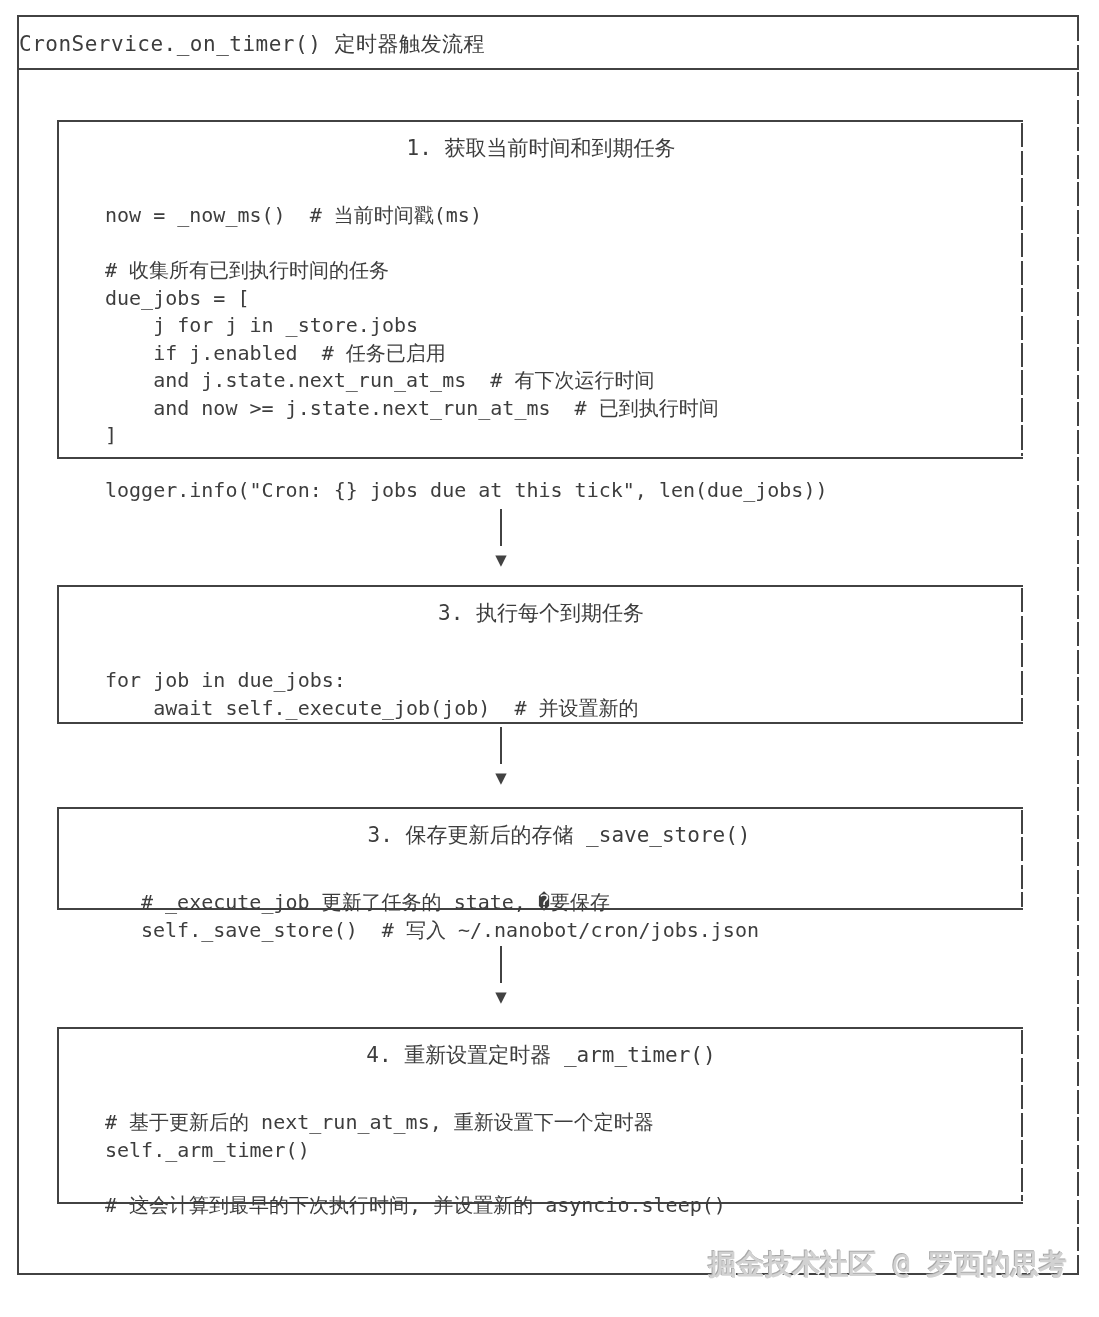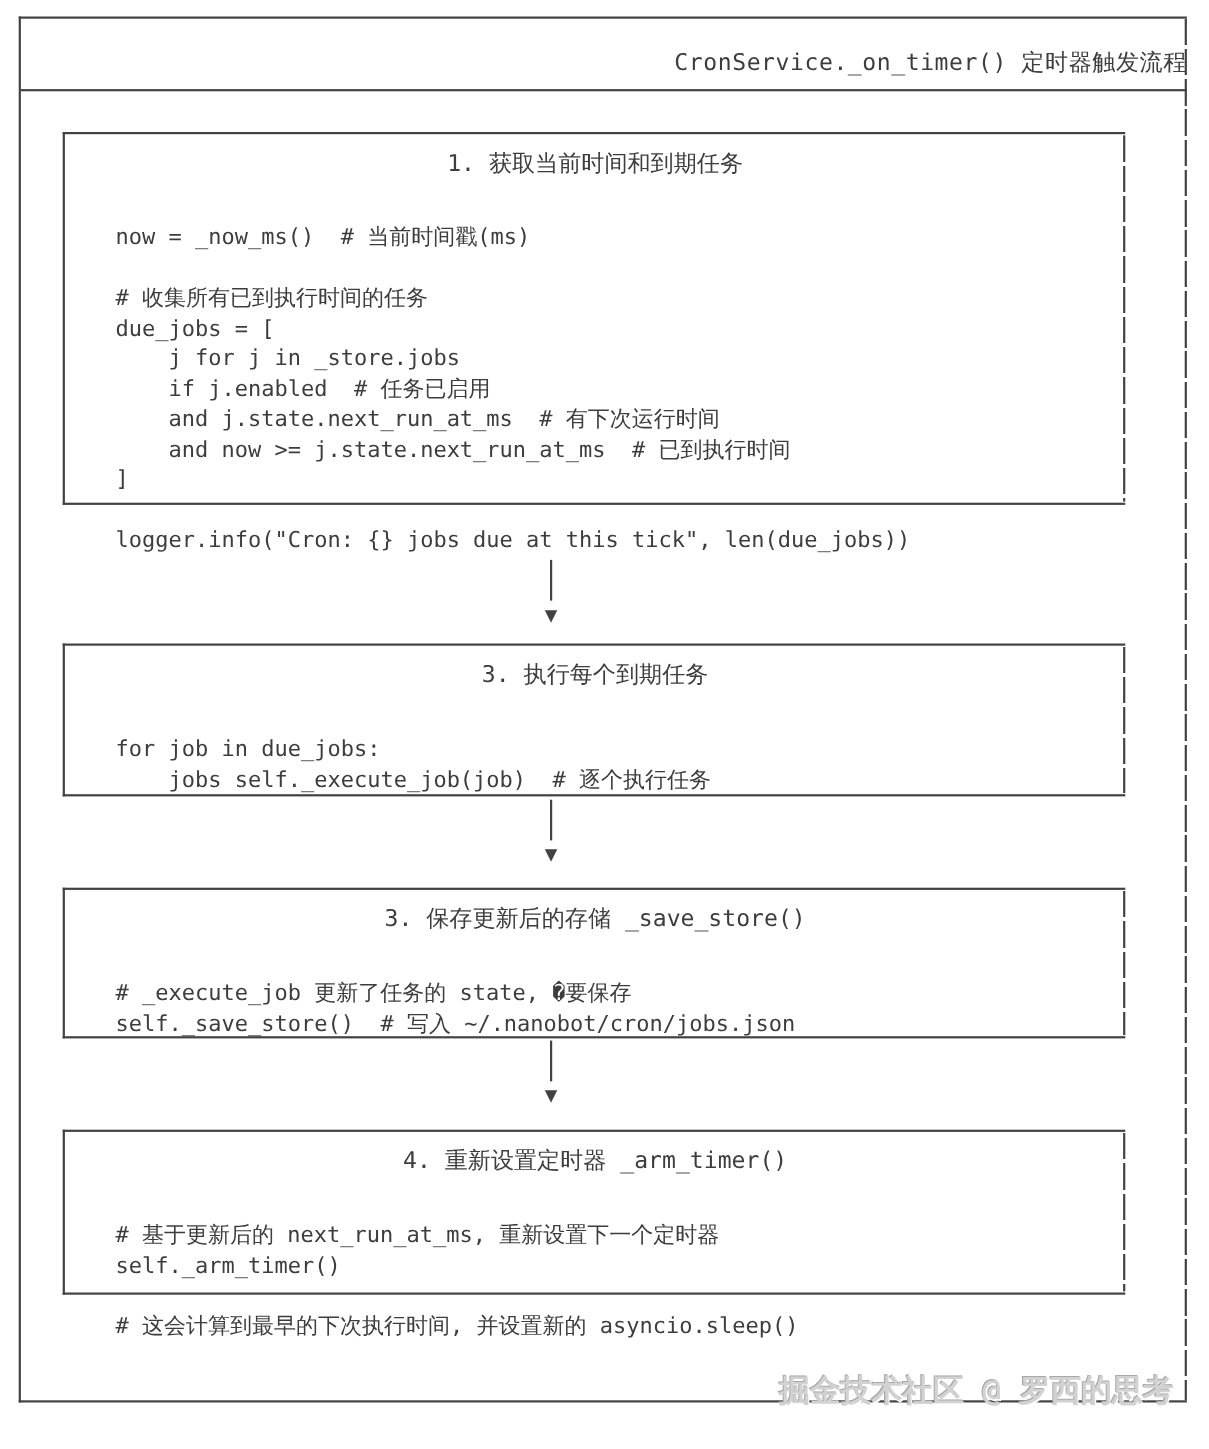--- a/index.html
+++ b/index.html
@@ -23,23 +23,23 @@
     border-top:2px solid var(--line);
     border-left:2px solid var(--line);
     border-bottom:2px solid var(--line);
   }
   .seg-v{ 
     position:absolute;top:0;bottom:0;right:0;width:2px;
     background:repeating-linear-gradient(to bottom,
       var(--line) 0 24px, transparent 24px 27.5px);
   }
   .title-bar{
-    position:absolute;left:0;top:16px;right:0;height:50px;
+    position:absolute;left:0;top:3px;right:0;height:50px;
     border-bottom:2px solid var(--line);
-    display:flex;align-items:center;justify-content:flex-end;
+    display:flex;align-items:center;justify-content:flex-start;
   }
   .title-bar .t{
     font-size:21px;white-space:pre;letter-spacing:.5px;
   }
 
   
   .box{
     position:absolute;left:57px;width:966px;
     border-top:2px solid var(--line);
     border-left:2px solid var(--line);
@@ -52,22 +52,22 @@
     text-align:center;font-size:21px;white-space:pre;
   }
   .code{
     margin-top:40px;padding-left:46px;
     font-family:"DejaVu Sans Mono","Liberation Mono",monospace;
     font-size:20px;line-height:27.5px;white-space:pre;
     color:var(--text);
   }
   #box1{top:120px;height:339px;}
   #box2{top:585px;height:139px;}
-  #box3{top:807px;height:137px;}
-  #box4{top:1027px;height:150px;}
+  #box3{top:807px;height:103px;padding-left:36px;}
+  #box4{top:1027px;height:177px;}
 
   
   .connector{
     position:absolute;left:492px;width:18px;
     display:flex;flex-direction:column;align-items:center;
   }
   .connector .stem{width:2px;height:37px;background:var(--line);}
   .connector .head{
     margin-top:5px;font-size:19px;line-height:16px;color:var(--line);
   }
@@ -110,21 +110,21 @@
 </section>
 
 <div class="connector" id="conn1">
   <div class="stem"></div>
   <div class="head">▼</div>
 </div>
 
 <section class="box" id="box2">
   <div class="box-title">3. 执行每个到期任务</div>
   <pre class="code">for job in due_jobs:
-    jobs self._execute_job(job)  # 逐个执行任务</pre>
+    await self._execute_job(job)  # 并设置新的</pre>
   <div class="seg-v"></div>
 </section>
 
 <div class="connector" id="conn2">
   <div class="stem"></div>
   <div class="head">▼</div>
 </div>
 
 <section class="box" id="box3">
   <div class="box-title">3. 保存更新后的存储 _save_store()</div>

